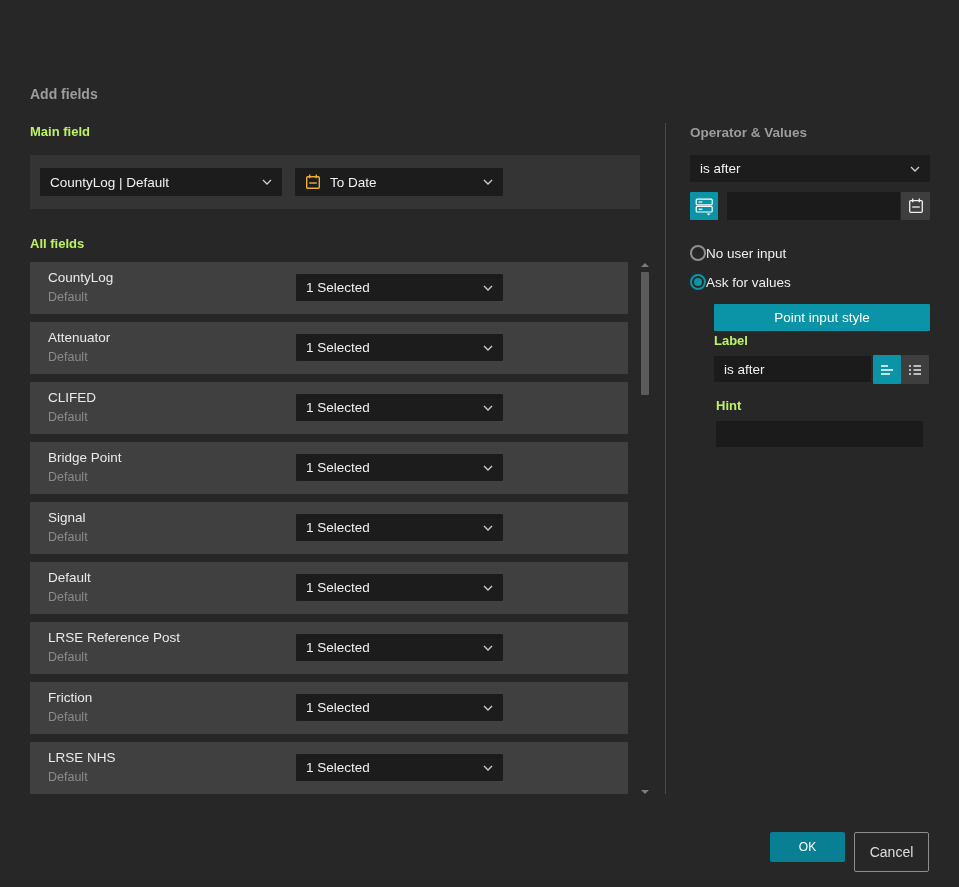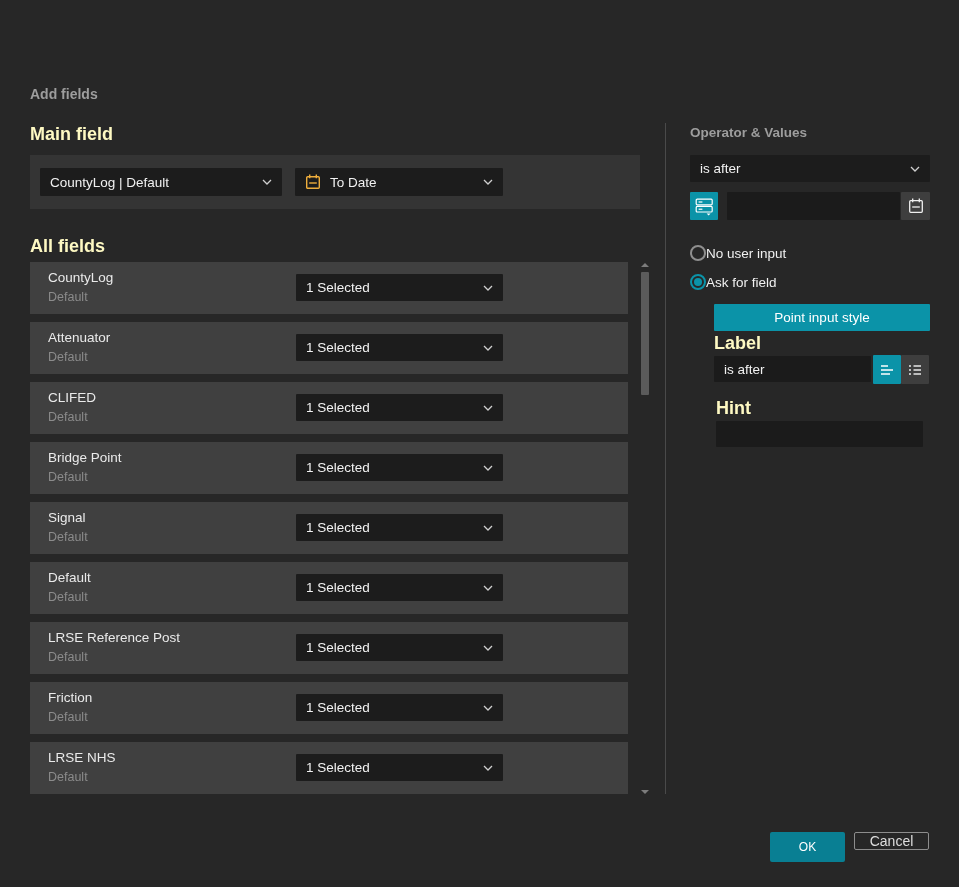--- a/index.html
+++ b/index.html
@@ -9,21 +9,21 @@
   .dialog { position:relative; width:959px; height:887px; background:#272727; overflow:hidden; }
 
   
   .hdr { position:absolute; top:0; left:0; right:0; height:51px;
          border-bottom:1px solid #525252; display:flex; align-items:center; }
   .hdr h1 { font-size:15px; font-weight:700; color:#e9e9e9; padding-left:16px; letter-spacing:.2px; }
   .close { position:absolute; right:14px; top:16px; width:22px; height:22px; cursor:pointer;
            display:flex; align-items:center; justify-content:center; }
 
   .sec-h { position:absolute; font-size:14px; font-weight:700; color:#9d9d9d; }
-  .lbl   { position:absolute; font-size:18px; font-weight:700; color:#fef9c3; }
+  .lbl   { position:absolute; font-size:13px; font-weight:700; color:#bef264; }
 
   
   .sel { background:#1c1c1c; height:28px; display:flex; align-items:center;
          padding:0 10px; font-size:13.5px; color:#f1f1f1; cursor:pointer; border-radius:1px; }
   .sel .grow { flex:1 1 auto; white-space:nowrap; overflow:hidden; }
   .chev { flex:0 0 auto; margin-left:8px; display:flex; }
 
   .txt { background:#1b1b1b; border:none; outline:none; color:#f1f1f1;
          font-size:13.5px; font-family:"Liberation Sans",sans-serif; padding:0 10px; border-radius:1px; }
 
@@ -78,21 +78,21 @@
   .label-input { position:absolute; left:24px; top:233px; width:157px; height:26px; }
   .ib-align { left:183px; top:232px; height:29px; }
   .ib-list  { left:211px; top:232px; height:29px; }
   .hint-lbl { top:275px; left:26px; }
   .hint-input { position:absolute; left:26px; top:298px; width:207px; height:26px; }
 
   
   .btn-ok { position:absolute; left:770px; top:832px; width:75px; height:30px;
             background:var(--accent-dark,#097f93); color:#fff; border:none; font-size:12px;
             font-family:"Liberation Sans",sans-serif; cursor:pointer; border-radius:2px; }
-  .btn-cancel { position:absolute; left:854px; top:832px; width:75px; height:18px;
+  .btn-cancel { position:absolute; left:854px; top:832px; width:75px; height:40px;
             background:transparent; color:#dedede; border:1px solid #8d8d8d; font-size:14px;
             font-family:"Liberation Sans",sans-serif; cursor:pointer; border-radius:2px; }
 </style>
 </head>
 <body>
 
 <div class="dialog">
 
 
   <div class="sec-h" style="left:30px; top:86px;">Add fields</div>
@@ -289,21 +289,21 @@
     </div>
 
     <div class="radio r1">
       <span class="radio-circle"></span>
       <span class="radio-label">No user input</span>
     </div>
     <div class="radio r2 selected">
       <span class="radio-circle">
           <span class="radio-dot"></span>
         </span>
-      <span class="radio-label">Ask for field</span>
+      <span class="radio-label">Ask for values</span>
     </div>
 
     <button class="choose-btn">Point input style</button>
 
     <div class="lbl label-lbl">Label</div>
     <input class="txt label-input" value="is after" style="">
     <button class="sq-btn teal ib-align">
       <svg width="16" height="16" viewBox="0 0 16 16" stroke="#fff" stroke-width="1.5">
         <line x1="2" y1="4" x2="9" y2="4"></line>
         <line x1="2" y1="8" x2="14" y2="8"></line>

